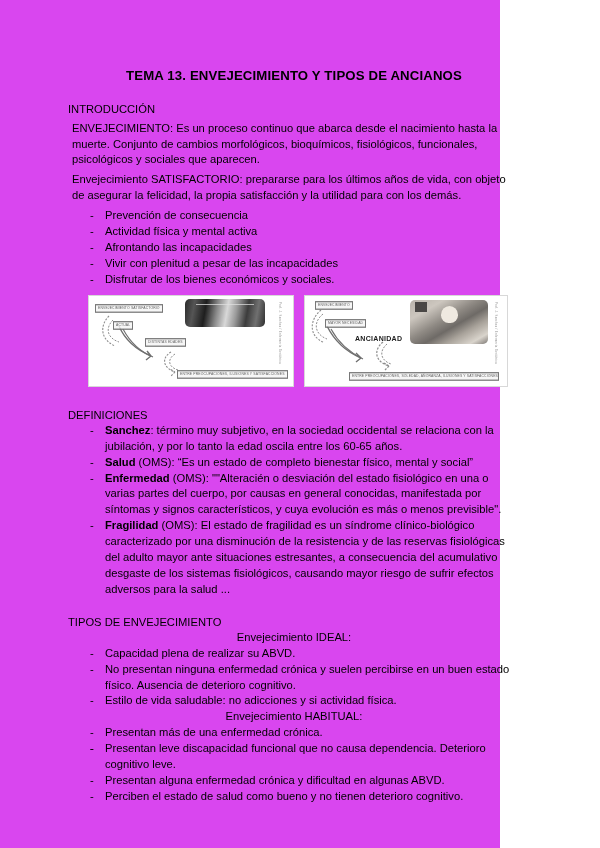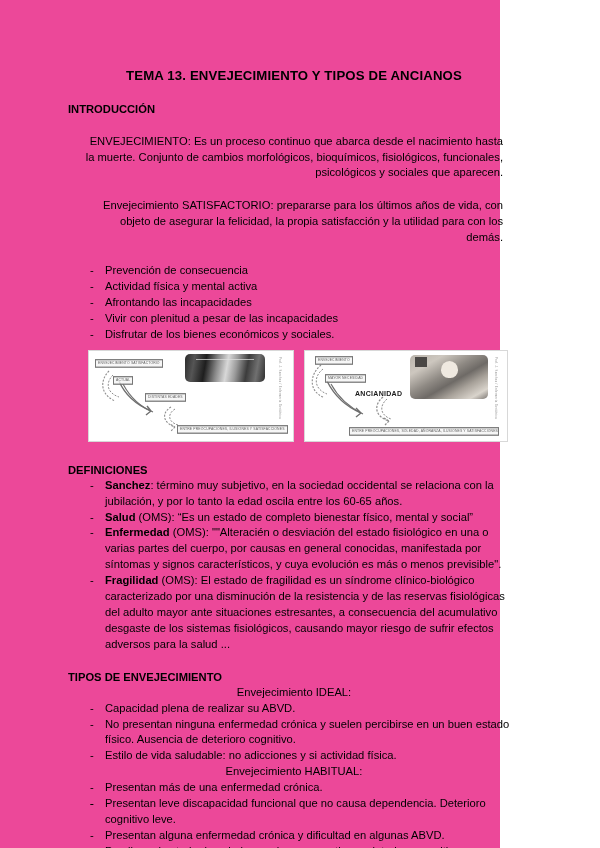--- a/index.html
+++ b/index.html
@@ -15,53 +15,53 @@
     color: #000000;
     overflow: hidden;
   }
 
   .page {
     position: absolute;
     left: 0;
     top: 0;
     width: 500px;
     height: 848px;
-    background: #ec4899;
+    background: #d946ef;
   }
 
   .content {
     position: absolute;
     left: 68px;
     top: 0;
     width: 452px;
   }
 
   .doc-title {
     text-align: center;
     font-weight: bold;
     font-size: 13.2px;
     letter-spacing: 0.15px;
     margin: 0;
     padding-top: 68px;
     line-height: 1.25;
   }
 
   .section-head {
-    font-weight: bold;
+    font-weight: normal;
     font-size: 11.2px;
     margin: 0;
     padding-top: 17px;
     line-height: 1.35;
   }
 
   .para {
     font-size: 11.2px;
     line-height: 1.42;
-    margin: 17px;
-    text-align: right;
+    margin: 4px;
+    text-align: left;
   }
 
   .para-tight {
     font-size: 11.2px;
     line-height: 1.42;
     margin: 0;
     text-align: center;
   }
 
   ul.dash-list {

